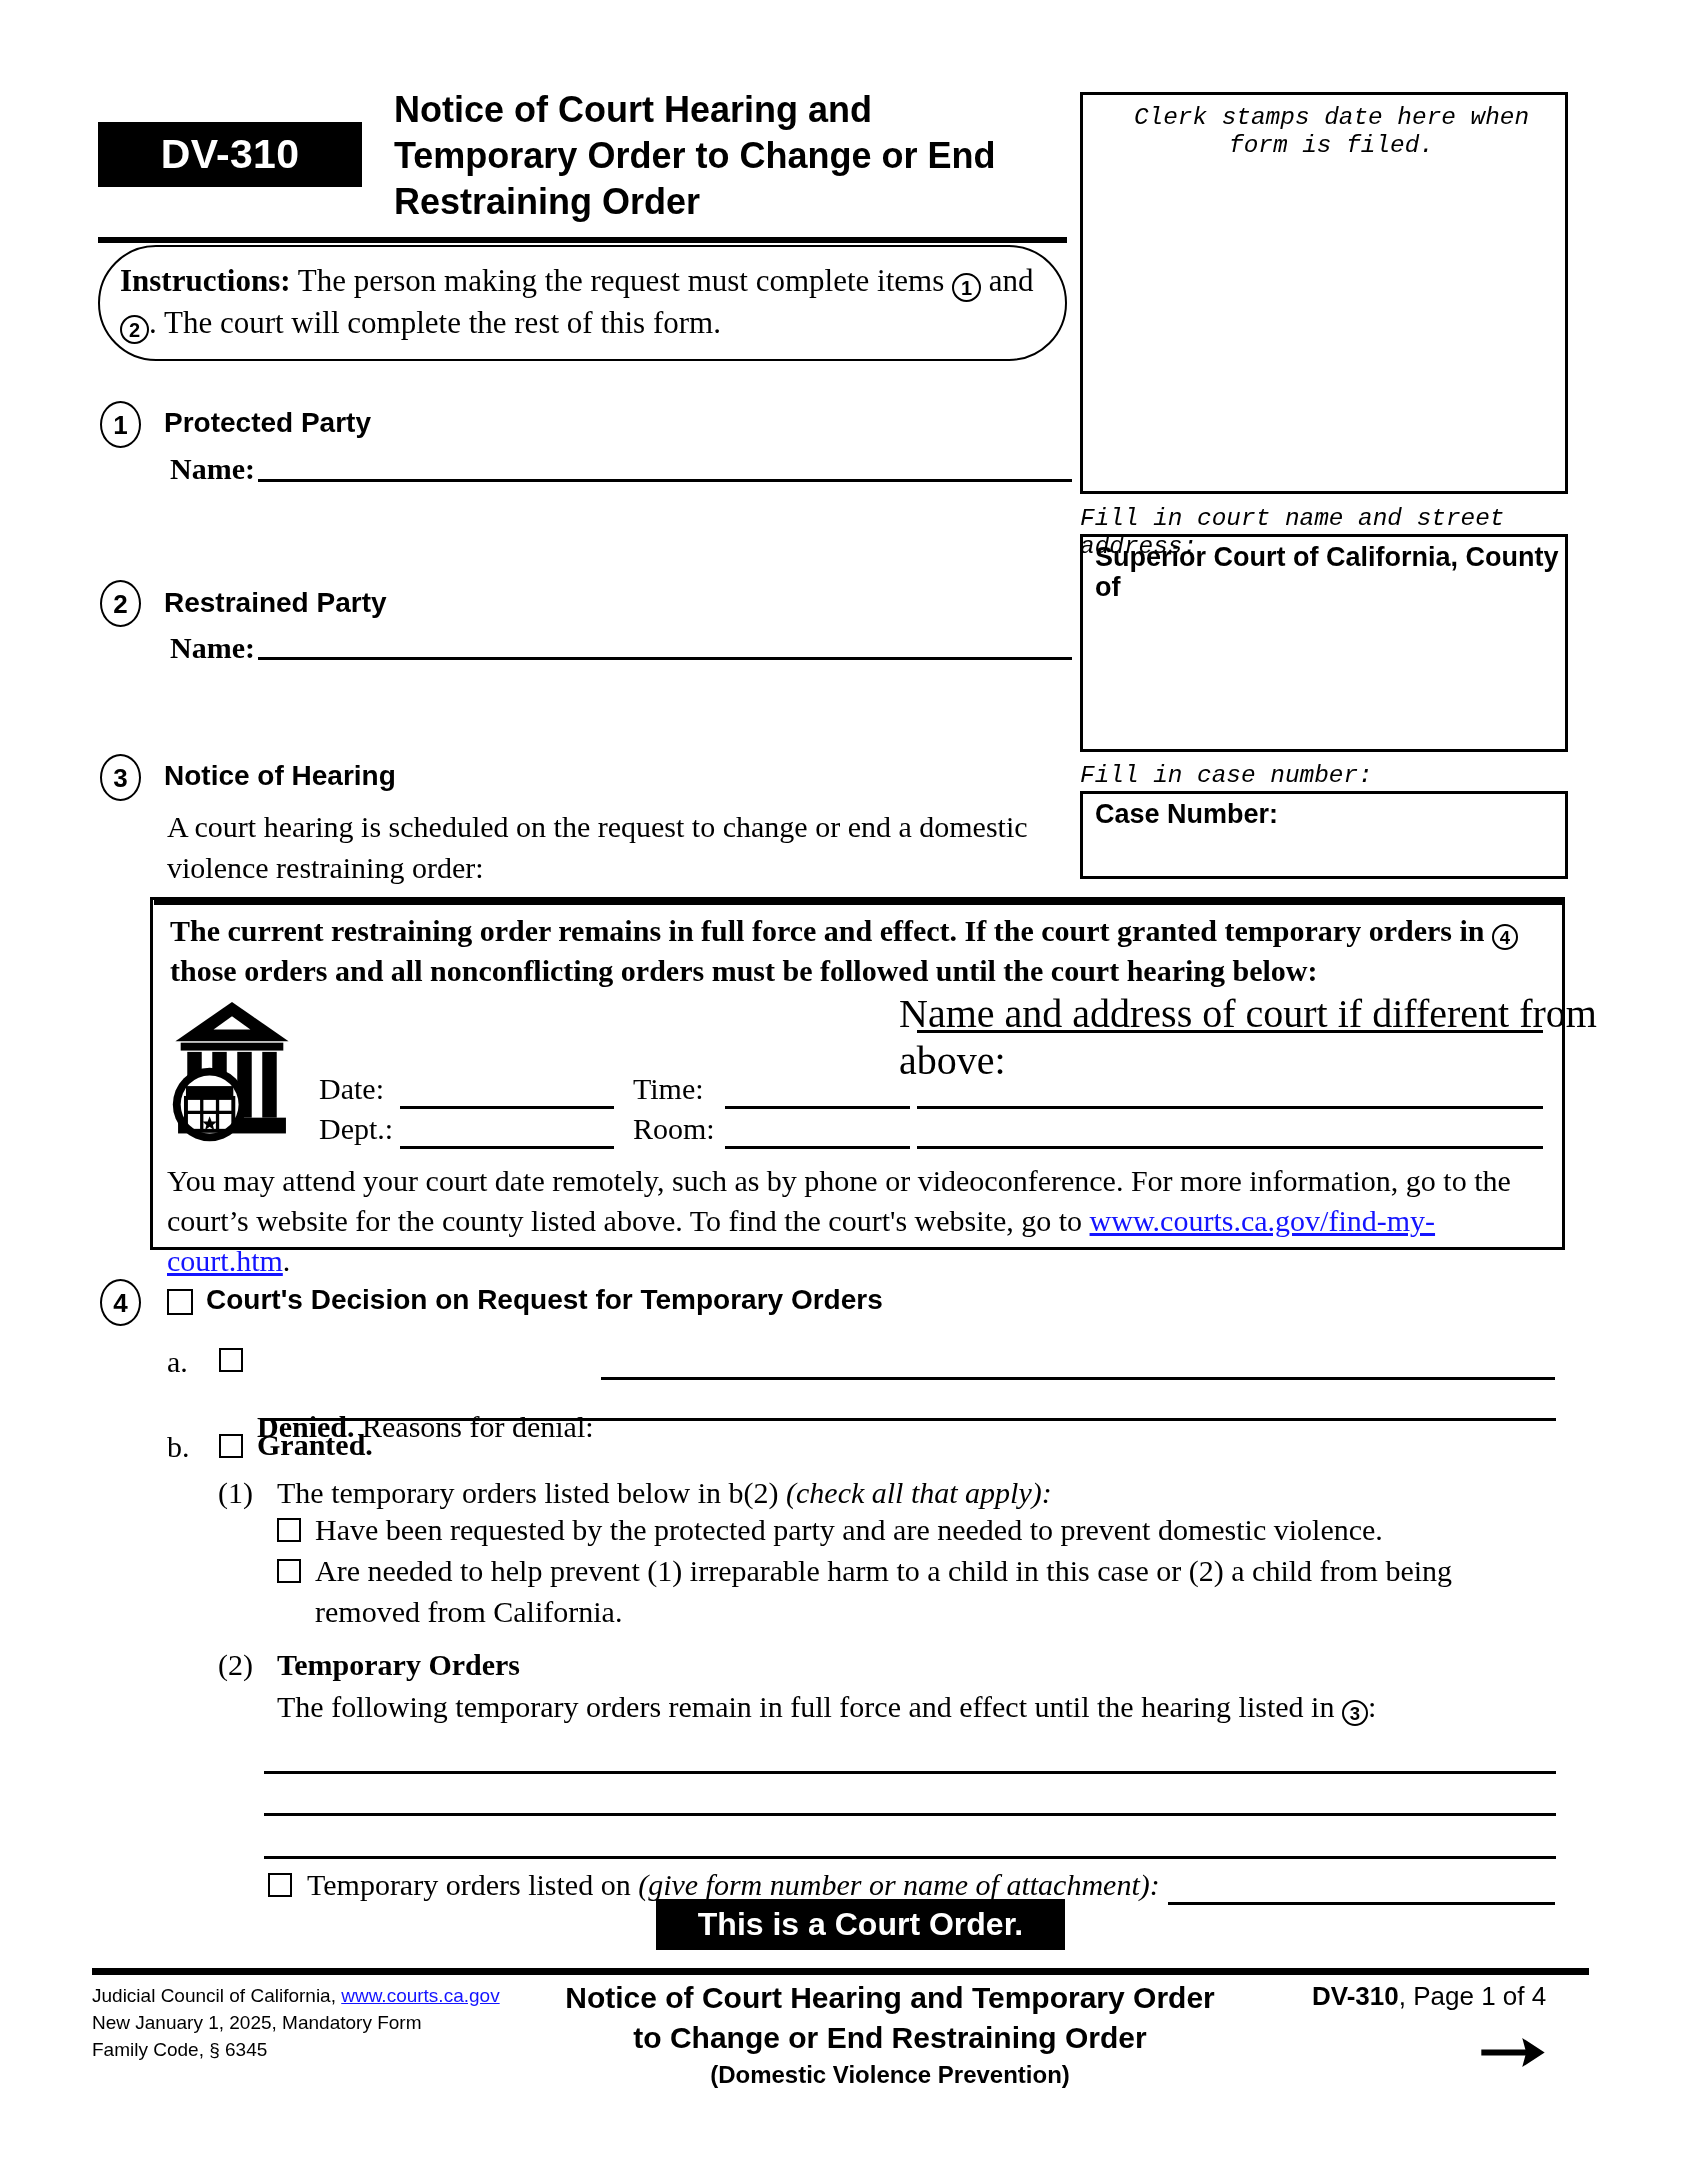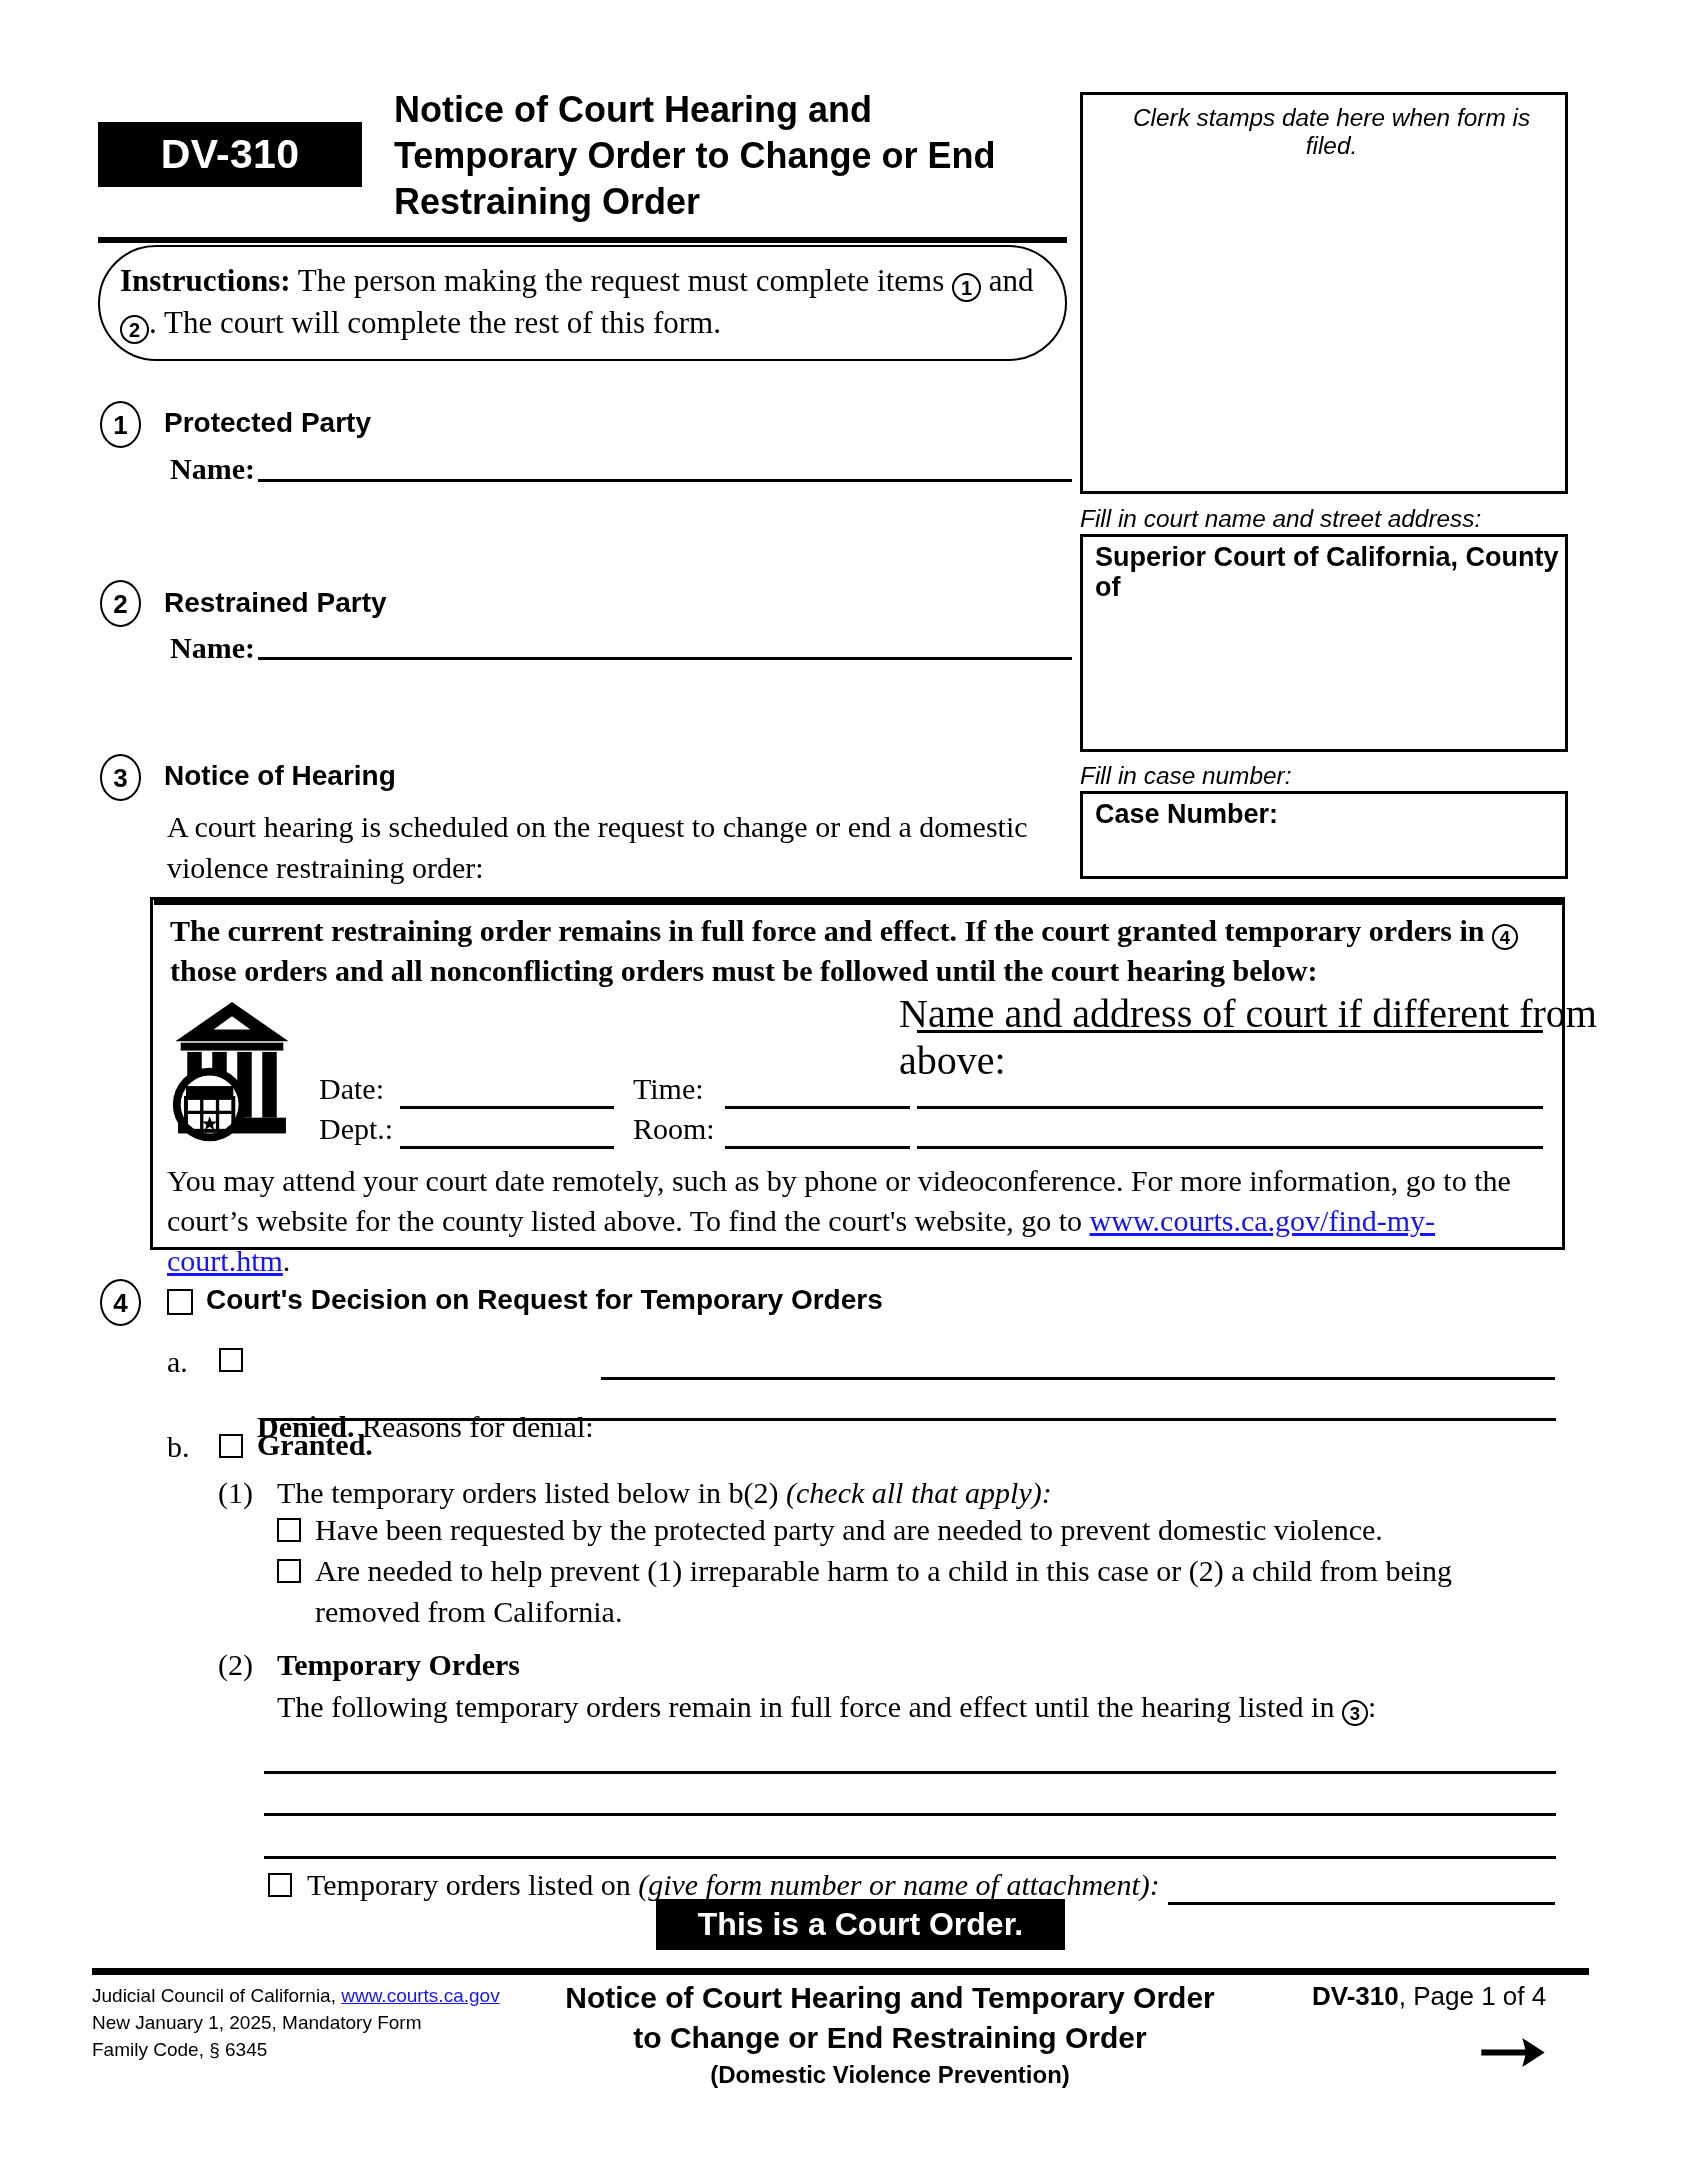--- a/index.html
+++ b/index.html
@@ -64,21 +64,21 @@
   .sec-head {
     position:absolute; font-family:"Liberation Sans", sans-serif;
     font-weight:bold; font-size:28px; line-height:37px;
   }
   .fieldlabel { position:absolute; font-size:30px; font-weight:bold; }
   .bodytext { position:absolute; font-size:30px; line-height:41px; }
 
   
   .rbox { position:absolute; border:3.3px solid #000; }
   .rcap {
-    position:absolute; font-family:Liberation Sans, sans-serif;
+    position:absolute; font-family:Liberation Mono, monospace;
     font-style:italic; font-size:24.4px; line-height:28px;
   }
   .rlabel {
     position:absolute; font-family:"Liberation Sans", sans-serif;
     font-weight:bold; font-size:27px; line-height:30px;
   }
 
   
   #hear-box { position:absolute; left:150px; top:897px; width:1415px; height:353px; border:3.3px solid #000; }
   #hear-topline { left:154px; top:900px; width:1408px; height:5.3px; }

